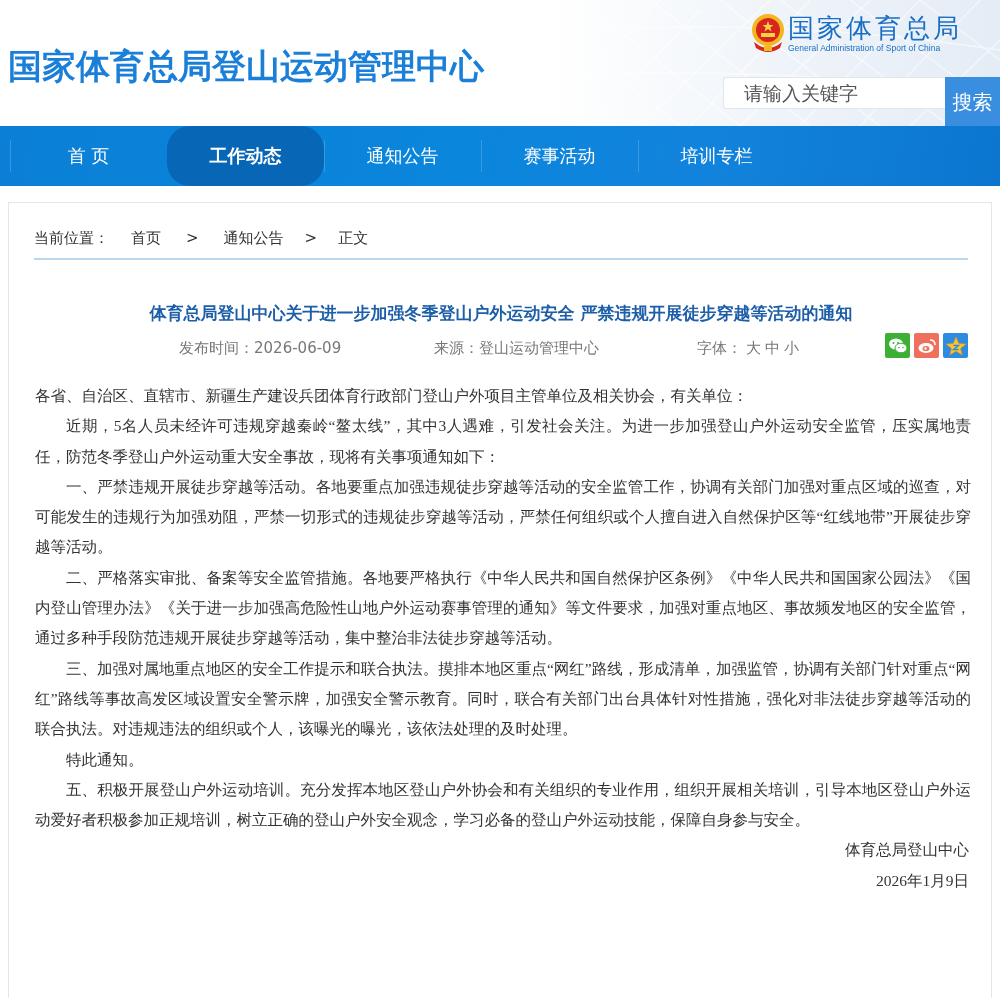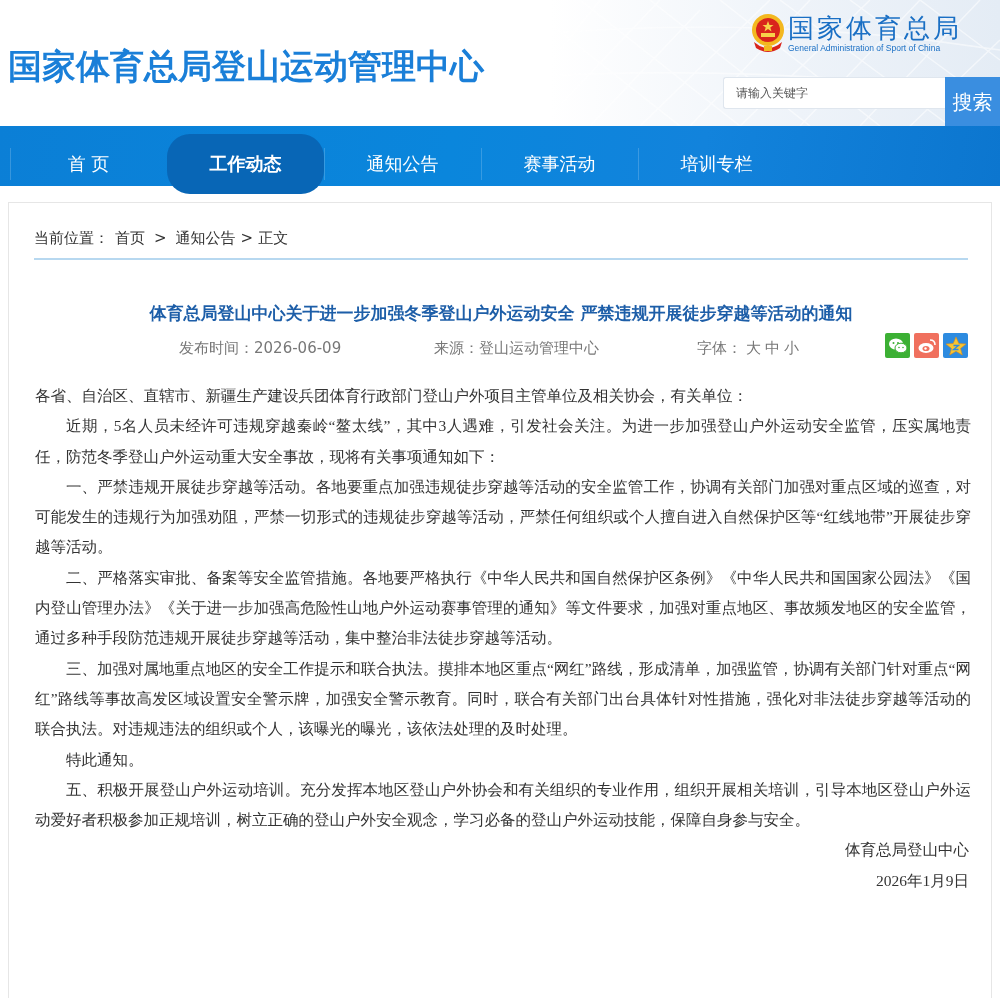--- a/index.html
+++ b/index.html
@@ -24,53 +24,53 @@
   .emblem { width: 40px; height: 42px; position: relative; }
   .gas-text { margin-left: 0; }
   .gas-cn { font-size: 26px; color: #1a6fc4; letter-spacing: 3px; line-height: 30px; font-family: "DejaVu Sans", sans-serif; }
   .gas-en { font-size: 8.5px; color: #1a6fc4; line-height: 11px; white-space: nowrap; }
 
   .search-box {
     position: absolute; left: 723px; top: 77px; width: 277px; height: 32px; display: flex;
   }
   .search-input {
     width: 222px; height: 32px; border: 1px solid #dfe6ee; border-right: none; border-radius: 3px 0 0 3px;
-    background: #fff; padding-left: 12px; font-size: 12px; color: #555; outline: none;
+    background: #fff; padding-left: 20px; font-size: 19px; color: #555; outline: none;
     font-family: "DejaVu Sans", sans-serif;
   }
   .search-input::placeholder { color: #555; }
   .search-btn {
     width: 55px; height: 50px; background: #3a8ee0; color: #fff; border: none; font-size: 20px;
     font-family: "DejaVu Sans", sans-serif; cursor: pointer;
   }
 
   
   .nav {
     position: absolute; left: 0; top: 126px; width: 1000px; height: 60px;
     background: linear-gradient(100deg, #0b7fd6 0%, #0a86dc 45%, #1283dc 70%, #0c76cf 100%);
     display: flex; padding-left: 10px;
   }
   .nav-item {
     width: 157px; height: 60px; display: flex; align-items: center; justify-content: center;
-    color: #fff; font-size: 18px; font-family: "DejaVu Sans", sans-serif; position: relative; cursor: pointer; margin-top: 8px;
+    color: #fff; font-size: 18px; font-family: "DejaVu Sans", sans-serif; position: relative; cursor: pointer;
   }
   .nav-item::before {
     content: ""; position: absolute; left: 0; top: 14px; width: 1px; height: 32px; background: rgba(255,255,255,0.18);
   }
   .nav-item.active { background: #0866b6; font-weight: bold; border-radius: 23px; }
   .nav-item.active::before { display: none; }
 
   
   .content-box {
     position: absolute; left: 8px; top: 202px; width: 984px; height: 820px;
     border: 1px solid #e6e6e6; background: #fff;
   }
   .breadcrumb {
     position: absolute; left: 25px; top: 26px; font-size: 15px; color: #333;
-    font-family: "DejaVu Sans", sans-serif; display: flex; gap: 0;
+    font-family: "DejaVu Sans", sans-serif; display: flex; gap: 16px;
   }
   .breadcrumb span { white-space: pre; }
   .breadcrumb .sep { margin: 0 9px; }
   .bc-divider {
     position: absolute; left: 25px; top: 55px; width: 934px; height: 2px; background: #b7d8f0;
   }
   .article-title {
     position: absolute; left: 0; top: 90px; width: 984px; text-align: center;
     font-size: 17px; font-weight: bold; color: #1d5ea8; font-family: "DejaVu Sans", sans-serif; margin-top: 9px;
   }

